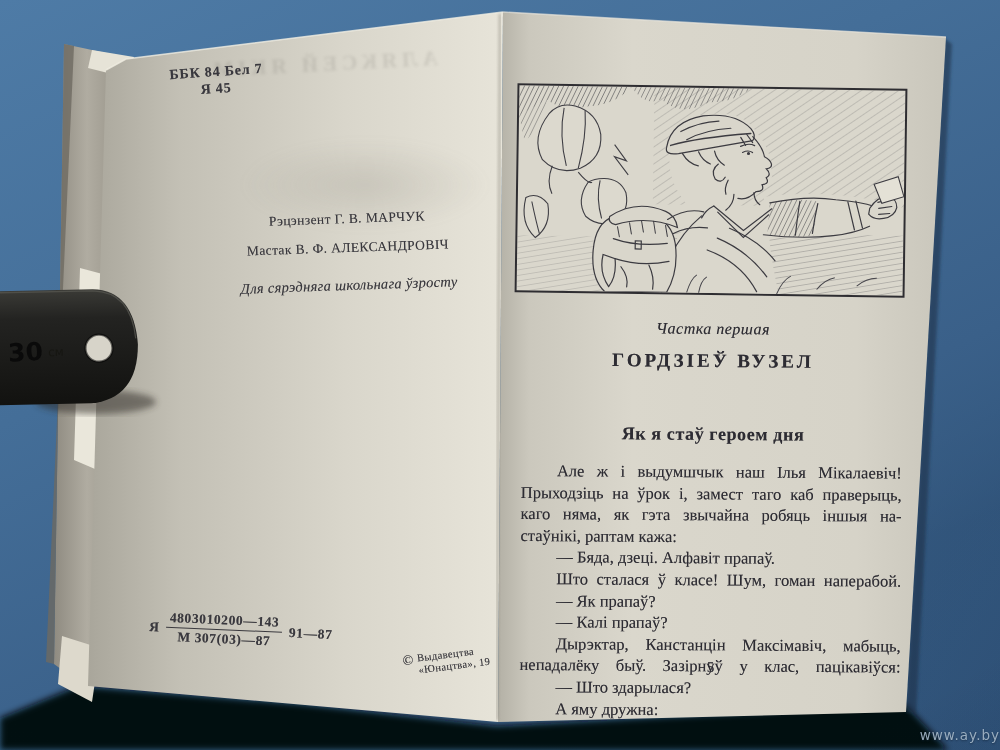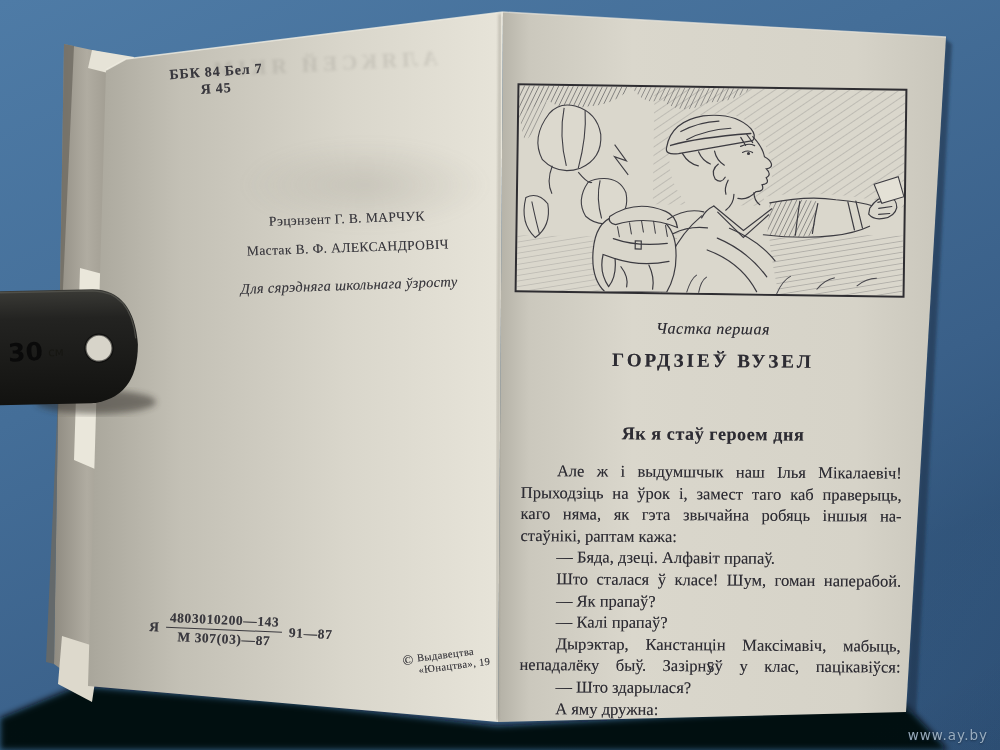--- a/index.html
+++ b/index.html
@@ -41,21 +41,21 @@
   .illu svg{display:block;width:100%;height:100%;}
   .part-label{left:520px;top:320px;width:386px;text-align:center;font-style:italic;font-size:16px;letter-spacing:.5px;transform:rotate(.5deg);}
   .part-title{left:520px;top:350px;width:386px;text-align:center;font-weight:bold;font-size:19px;letter-spacing:3px;transform:rotate(.5deg);}
   .chapter-title{left:520px;top:424px;width:386px;text-align:center;font-weight:bold;font-size:18px;letter-spacing:.6px;transform:rotate(.4deg);}
   .body-text{left:521px;top:460px;width:381px;font-size:16.5px;line-height:21.6px;transform:rotate(.4deg);transform-origin:left top;}
   .bline{text-align:left;}
   .bline.ind{padding-left:36px;}
   .bline.jst{text-align:justify;text-align-last:justify;}
   .page-num{left:520px;top:659px;width:381px;text-align:center;font-size:15px;transform:rotate(.4deg);}
   
-  .watermark{right:12px;bottom:7px;font-family:"DejaVu Sans",sans-serif;font-size:13.5px;letter-spacing:1px;
+  .watermark{right:0;bottom:7px;font-family:"DejaVu Sans",sans-serif;font-size:13.5px;letter-spacing:1px;
     color:#a3b6c7;opacity:.92;text-shadow:0 1px 2px rgba(15,30,50,.65);}
   .vignette{inset:0;pointer-events:none;
     background:radial-gradient(135% 125% at 45% 40%,transparent 55%,rgba(8,18,34,.28) 100%);}
 </style>
 </head>
 <body>
 
 <div class="scene">
 
   <svg class="abs" width="1000" height="750" viewBox="0 0 1000 750" style="left:0;top:0;">

